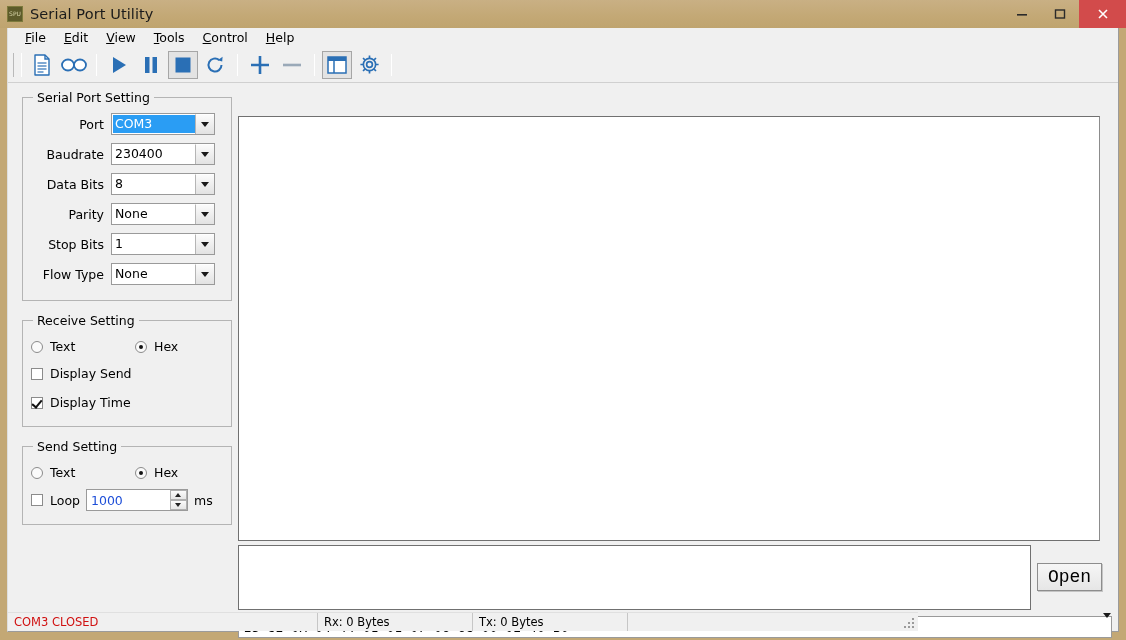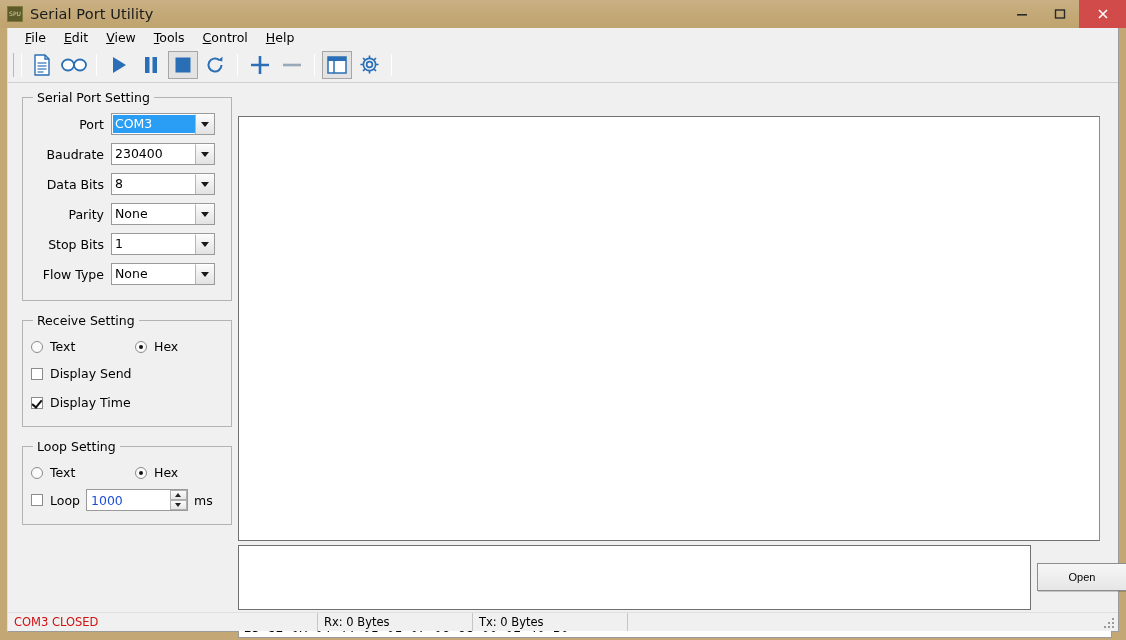--- a/index.html
+++ b/index.html
@@ -258,26 +258,26 @@
   #send-area {
     position: absolute;
     left: 230px; top: 517px;
     width: 793px; height: 65px;
     background: #ffffff;
     border: 1px solid #707070;
   }
   #open-btn {
     position: absolute;
     left: 1029px; top: 535px;
-    width: 90px; height: 28px;
+    width: 65px; height: 28px;
     background: linear-gradient(to bottom, #f6f6f6, #e6e6e6);
     border: 1px solid #8d8d8d;
     display: flex; align-items: center; justify-content: center;
-    font-size: 11px; color: #000;
-    font-family: Liberation Sans, sans-serif;
+    font-size: 18px; color: #000;
+    font-family: Liberation Mono, monospace;
     box-shadow: 1px 1px 0 rgba(0,0,0,0.18);
   }
   #hex-combo {
     position: absolute;
     left: 230px; top: 588px;
     width: 874px; height: 22px;
     border: 1px solid #9a9a9a;
     background: #ffffff;
     display: flex; align-items: center;
   }
@@ -286,21 +286,21 @@
     font-size: 12.5px; color: #000;
     font-family: "DejaVu Sans Mono", "Liberation Mono", monospace;
     letter-spacing: 0.4px;
     white-space: nowrap; overflow: hidden;
   }
 
   
   #statusbar {
     position: absolute;
     left: 0; bottom: 0;
-    width: 1110px; height: 19px;
+    width: 910px; height: 19px;
     background: #f0f0f0;
     display: flex; align-items: stretch;
     border-top: 1px solid #e0e0e0;
   }
   .sb-cell {
     font-size: 11.5px;
     display: flex; align-items: center;
     padding-left: 6px;
     font-family: "DejaVu Sans", "Liberation Sans", sans-serif;
     border-right: 1px solid #c6c6c6;
@@ -533,21 +533,21 @@
 
         <div class="opt-row" style="height:29px">
           <div class="opt">
             <span class="check on"></span>
             <span>Display Time</span>
           </div>
         </div>
       </fieldset>
 
       <fieldset class="grp">
-        <legend>Loop Setting</legend>
+        <legend>Send Setting</legend>
 
         <div class="opt-row">
           <div class="opt" style="width:104px">
             <span class="radio"></span>
             <span>Text</span>
           </div>
           <div class="opt">
             <span class="radio on"></span>
             <span>Hex</span>
           </div>

